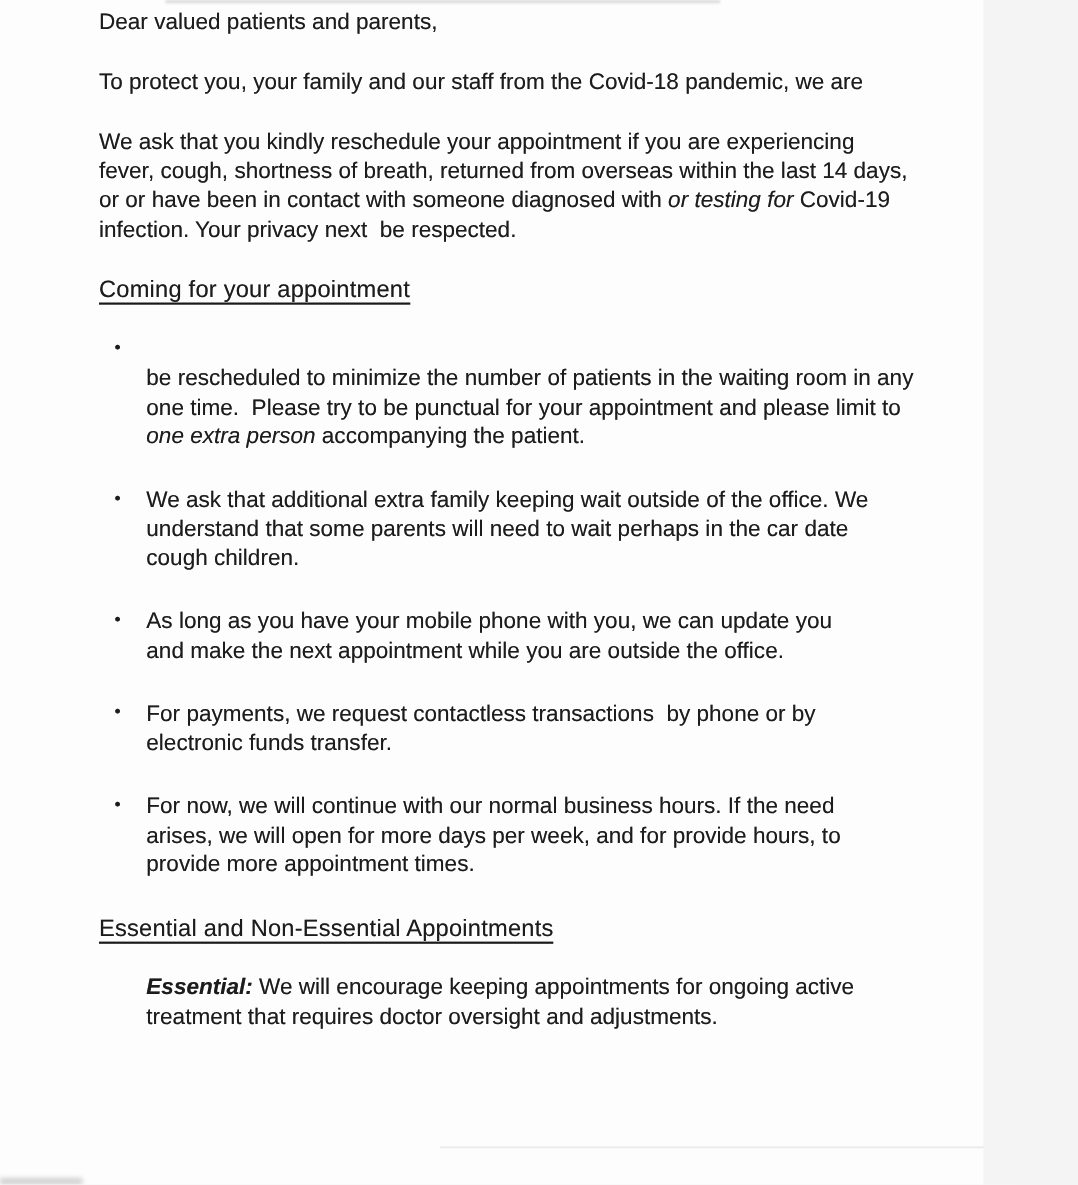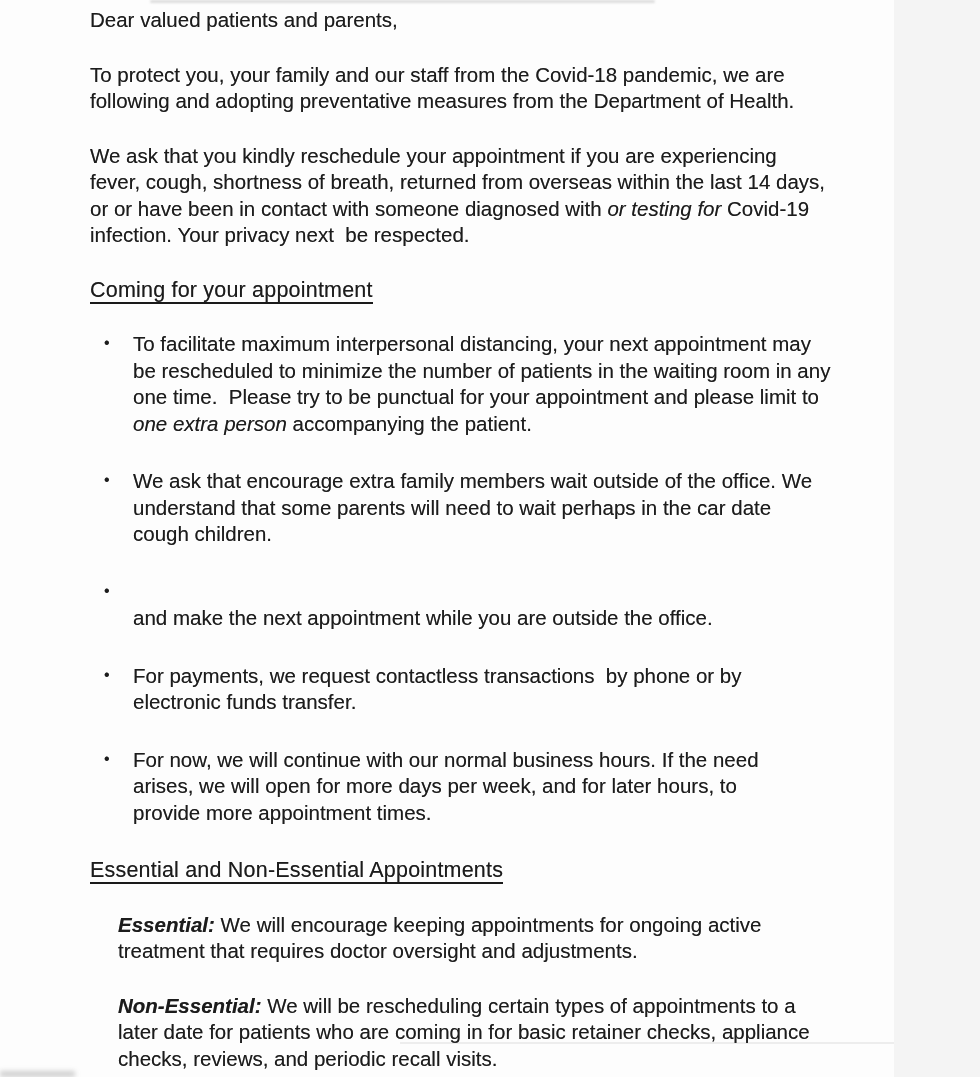--- a/index.html
+++ b/index.html
@@ -30,21 +30,21 @@
     line-height: 26.5px;
   }
   .heading .hd { border-bottom: 2.5px solid #1a1a1a; padding-bottom: 0; }
   ul.bullets { list-style: none; margin: 0 0 28px 0; padding: 0; }
   li.bullet { position: relative; margin: 0 0 31px 0; padding-left: 43px; }
   li.bullet .dot {
     position: absolute; left: 14px; top: -1px;
     font-size: 16px; line-height: 26.5px;
   }
   li.bullet span, li.bullet em { white-space: pre-wrap; }
-  .indent { margin-left: 28px; }
+  .indent { margin-left: 43px; }
   
   .artifact-top {
     position: absolute; top: 0; left: 150px; width: 505px; height: 3px;
     background: rgba(110,110,110,0.22); filter: blur(1px); border-radius: 2px;
   }
   .artifact-right-strip {
     position: absolute; top: 0; left: 976px; width: 4px; height: 100%;
     background: #ffffff; border-left: 1px solid #e3e3e3;
   }
   .artifact-bottom-streak {
@@ -61,33 +61,32 @@
 
 <div class="page">
 
   <div class="artifact-top"></div>
   <div class="artifact-right-strip"></div>
   <div class="artifact-bottom-streak"></div>
   <div class="artifact-corner"></div>
 
   <p class="para"><span>Dear valued patients and parents,</span></p>
 
-  <p class="para"><span>To protect you, your family and our staff from the Covid-18 pandemic, we are</span><br><span>following and adopting preventative measures from the Department of Health.</span></p>
+  <p class="para"><span>To protect you, your family and our staff from the Covid-18 pandemic, we are</span><br></p>
 
   <p class="para"><span>We ask that you kindly reschedule your appointment if you are experiencing</span><br><span>fever, cough, shortness of breath, returned from overseas within the last 14 days,</span><br><span>or or have been in contact with someone diagnosed with </span><em>or testing for</em><span> Covid-19</span><br><span>infection. Your privacy next  be respected.</span></p>
 
   <h2 class="heading"><span class="hd">Coming for your appointment</span></h2>
 
   <ul class="bullets">
-    <li class="bullet"><span class="dot">•</span><span>To facilitate maximum interpersonal distancing, your next appointment may</span><br><span>be rescheduled to minimize the number of patients in the waiting room in any</span><br><span>one time.  Please try to be punctual for your appointment and please limit to</span><br><em>one extra person</em><span> accompanying the patient.</span></li>
-    <li class="bullet"><span class="dot">•</span><span>We ask that encourage extra family members wait outside of the office. We</span><br><span>understand that some parents will need to wait perhaps in the car date</span><br><span>cough children.</span></li>
-    <li class="bullet"><span class="dot">•</span><br><span>and make the next appointment while you are outside the office.</span></li>
+    <li class="bullet"><span class="dot">•</span><br><span>be rescheduled to minimize the number of patients in the waiting room in any</span><br><span>one time.  Please try to be punctual for your appointment and please limit to</span><br><em>one extra person</em><span> accompanying the patient.</span></li>
+    <li class="bullet"><span class="dot">•</span><span>We ask that additional extra family keeping wait outside of the office. We</span><br><span>understand that some parents will need to wait perhaps in the car date</span><br><span>cough children.</span></li>
+    <li class="bullet"><span class="dot">•</span><span>As long as you have your mobile phone with you, we can update you</span><br><span>and make the next appointment while you are outside the office.</span></li>
     <li class="bullet"><span class="dot">•</span><span>For payments, we request contactless transactions  by phone or by</span><br><span>electronic funds transfer.</span></li>
-    <li class="bullet"><span class="dot">•</span><span>For now, we will continue with our normal business hours. If the need</span><br><span>arises, we will open for more days per week, and for later hours, to</span><br><span>provide more appointment times.</span></li>
+    <li class="bullet"><span class="dot">•</span><span>For now, we will continue with our normal business hours. If the need</span><br><span>arises, we will open for more days per week, and for provide hours, to</span><br><span>provide more appointment times.</span></li>
   </ul>
 
   <h2 class="heading"><span class="hd">Essential and Non-Essential Appointments</span></h2>
 
   <p class="para indent"><em class="lbl">Essential:</em><span> We will encourage keeping appointments for ongoing active</span><br><span>treatment that requires doctor oversight and adjustments.</span></p>
 
-  <p class="para indent"><em class="lbl">Non-Essential:</em><span> We will be rescheduling certain types of appointments to a</span><br><span>later date for patients who are coming in for basic retainer checks, appliance</span><br><span>checks, reviews, and periodic recall visits.</span></p>
 
 </div>
 
 </body></html>

